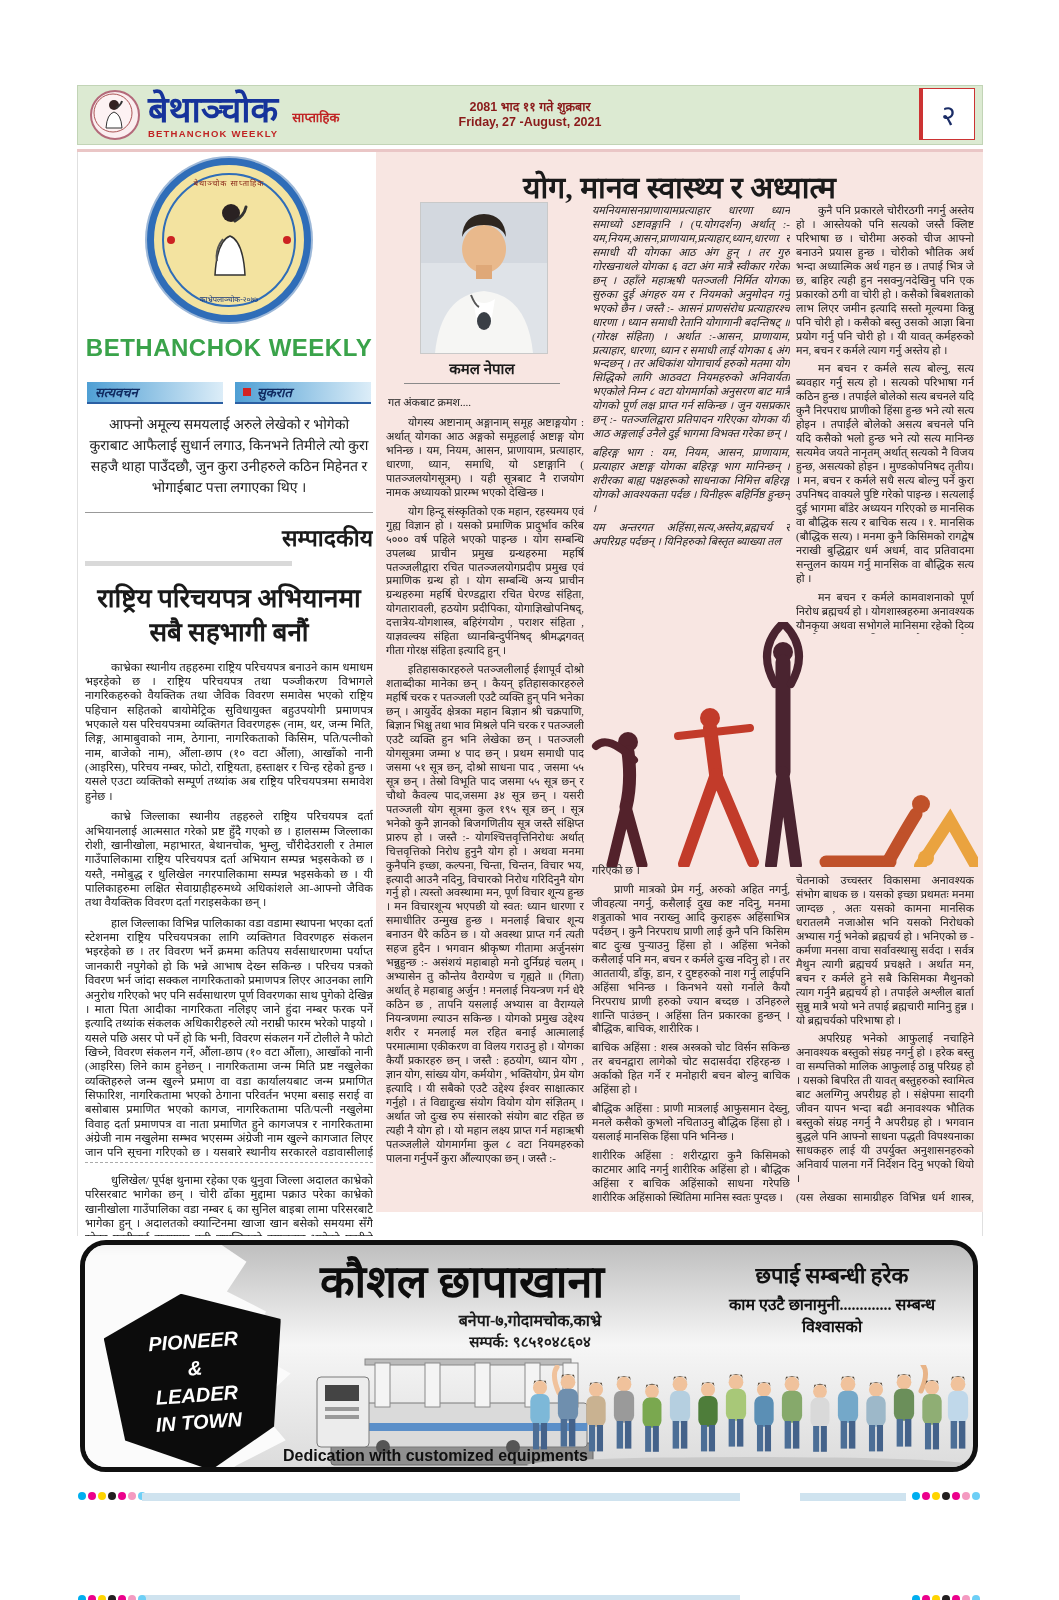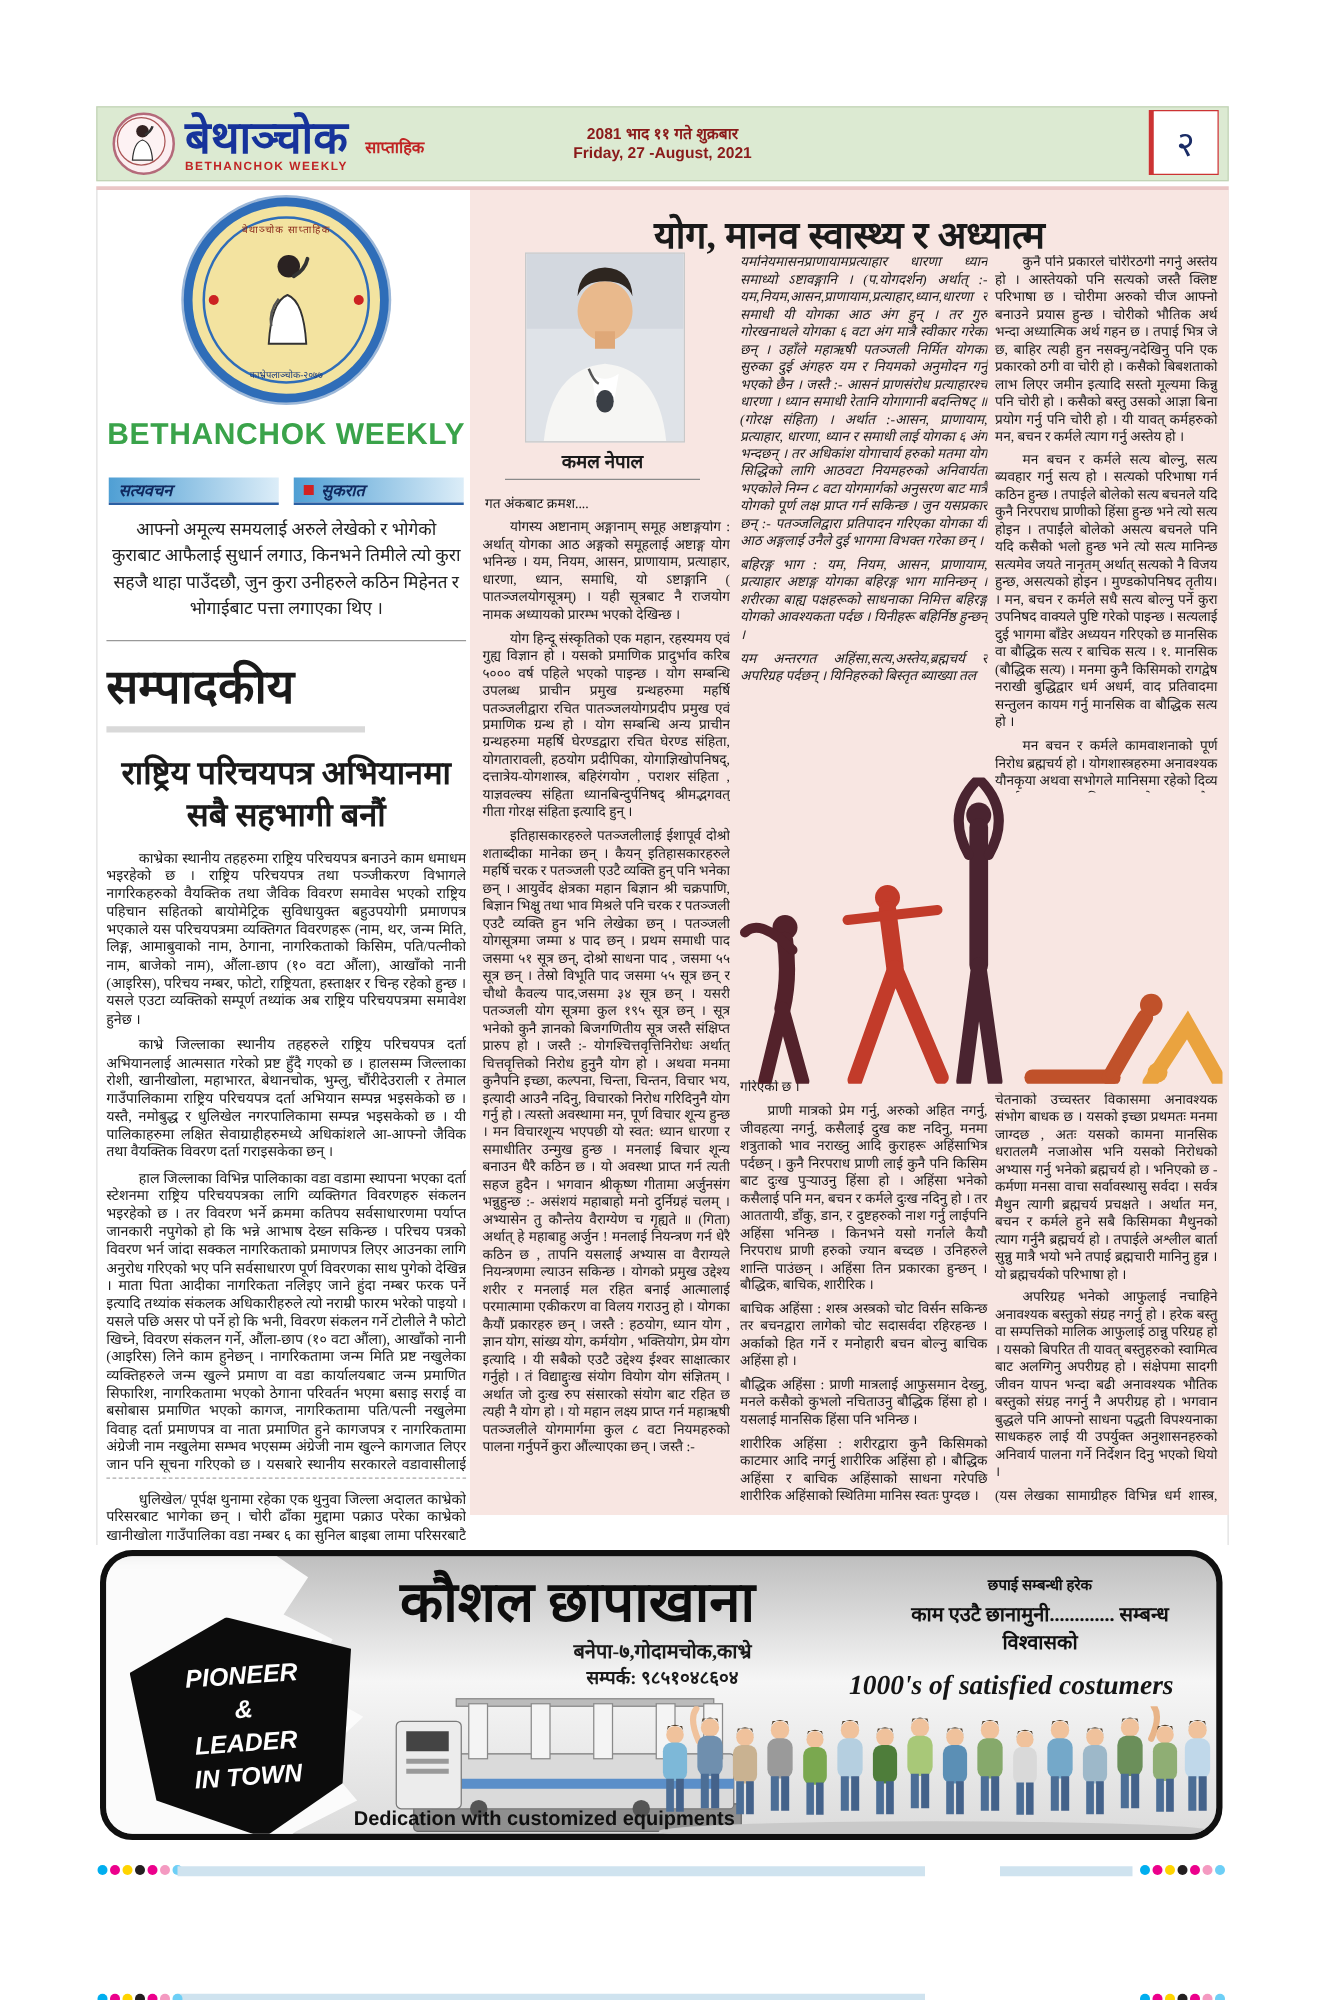--- a/index.html
+++ b/index.html
@@ -30,21 +30,21 @@
   .ring-top{position:absolute;top:12px;left:0;width:100%;text-align:center;font-size:8px;color:#8a2a1a;letter-spacing:1px;}
   .ring-bottom{position:absolute;bottom:11px;left:0;width:100%;text-align:center;font-size:7.5px;color:#1a3a7a;}
   .badge-dot{position:absolute;width:8px;height:8px;border-radius:50%;background:#cc2222;top:71px;}
   .brand{margin-top:12px;text-align:center;color:#3aa34a;font:800 24px "Liberation Sans",sans-serif;letter-spacing:0.5px;}
   .quotebar{margin:20px 2px 0;display:flex;gap:12px;height:22px;}
   .qb{flex:1;background:linear-gradient(90deg,#4f9fd4,#dcedf8);border-bottom:2px solid #2b5fa3;display:flex;align-items:center;
       padding:0 8px;font-style:italic;font-weight:700;font-size:13px;color:#102a60;}
   .qb .sq{width:8px;height:8px;background:#d22222;margin-right:6px;flex:none;}
   .quotetext{margin:10px 4px 0;font-size:14px;line-height:1.5;text-align:center;color:#222;}
   .ed-wrap{margin-top:14px;border-top:1px solid #999;padding-top:8px;}
-  .ed-label{text-align:left;font-size:38px;font-weight:700;}
+  .ed-label{text-align:right;font-size:23px;font-weight:700;}
   .gray-band{margin-top:8px;height:5px;background:#d9d9d9;width:72%;}
   .ed-headline{margin:16px 0 10px;text-align:center;font-size:26px;font-weight:700;line-height:1.3;}
   .ed-body{font-size:11.4px;line-height:1.26;text-align:justify;height:498px;overflow:hidden;}
   .ed-body p{margin:0 0 6px;text-indent:26px;}
   .dash-div{border-top:1px dashed #aaa;margin:4px 0 10px;}
   .news-headline{text-align:center;font-size:25px;font-weight:700;margin:2px 0 8px;}
   .news-body{font-size:11.4px;line-height:1.28;text-align:justify;height:122px;overflow:hidden;text-indent:26px;}
 
   
   .article{left:376px;top:152px;width:607px;height:1060px;background:#f8e6e2;}
@@ -70,21 +70,21 @@
       clip-path:polygon(0 0,55% 0,70% 10%,62% 22%,78% 30%,70% 45%,88% 55%,74% 68%,86% 82%,66% 92%,55% 100%,0 100%);
       box-shadow:inset -12px 0 18px #c9c9c9;}
   .torn-black{position:absolute;left:22px;top:48px;width:178px;height:178px;background:#0c0c0c;
       clip-path:polygon(45% 0,100% 18%,92% 78%,55% 100%,8% 80%,0 22%);transform:rotate(-4deg);
       display:flex;flex-direction:column;align-items:center;justify-content:center;gap:2px;
       color:#ffffff;font:italic 800 20px "Liberation Sans",sans-serif;text-align:center;line-height:1.25;}
   .ad-title{position:absolute;left:235px;top:4px;width:420px;font-size:45px;font-weight:900;color:#0d0d0d;}
   .ad-addr{position:absolute;left:235px;top:64px;width:420px;text-align:center;font-size:16px;font-weight:700;}
   .ad-contact{position:absolute;left:235px;top:86px;width:420px;text-align:center;font-size:15px;font-weight:700;}
   .ad-tag{position:absolute;left:612px;top:14px;width:270px;text-align:center;font-weight:700;color:#101010;}
-  .ad-tag .t1{font-size:12px;}
+  .ad-tag .t1{font-size:22px;}
   .ad-tag .t2{font-size:16px;margin-top:4px;}
   .ad-sat{position:absolute;left:556px;top:90px;width:336px;text-align:center;font:italic 800 22px "Liberation Serif",serif;color:#151515;}
   .ad-dedic{position:absolute;left:198px;top:202px;font:700 16px "Liberation Sans",sans-serif;color:#101010;}
   .machine{position:absolute;left:228px;top:106px;width:290px;height:120px;}
   .crowd{position:absolute;left:438px;top:120px;width:452px;height:108px;}
 
   
   .dots{display:flex;gap:2px;}
   .dot{width:8px;height:8px;border-radius:50%;display:inline-block;}
   .fbar{height:8px;background:#cfe3ef;}
@@ -258,21 +258,20 @@
       <div>LEADER</div>
       <div>IN TOWN</div>
     </div>
     <div class="ad-title">कौशल छापाखाना</div>
     <div class="ad-addr">बनेपा-७,गोदामचोक,काभ्रे</div>
     <div class="ad-contact">सम्पर्क: ९८५१०४८६०४</div>
     <div class="ad-tag">
       <div class="t1">छपाई सम्बन्धी हरेक</div>
       <div class="t2">काम एउटै छानामुनी............. सम्बन्ध विश्वासको</div>
     </div>
-    <div class="ad-sat">1000's of satisfied costumers</div>
 
     <svg class="machine" viewBox="0 0 290 120">
       <rect x="18" y="92" width="262" height="22" rx="3" fill="#8f8f8f" stroke="#666"></rect>
       <rect x="30" y="52" width="244" height="44" rx="3" fill="#dadada" stroke="#7a7a7a"></rect>
       <rect x="30" y="72" width="244" height="8" fill="#5b8fc9"></rect>
       <rect x="52" y="8" width="206" height="6" fill="#bbbbbb" stroke="#888"></rect>
       <g fill="#f4f4f4" stroke="#8a8a8a">
         <rect x="62" y="12" width="15" height="44"></rect>
         <rect x="112" y="12" width="15" height="44"></rect>
         <rect x="162" y="12" width="15" height="44"></rect>

